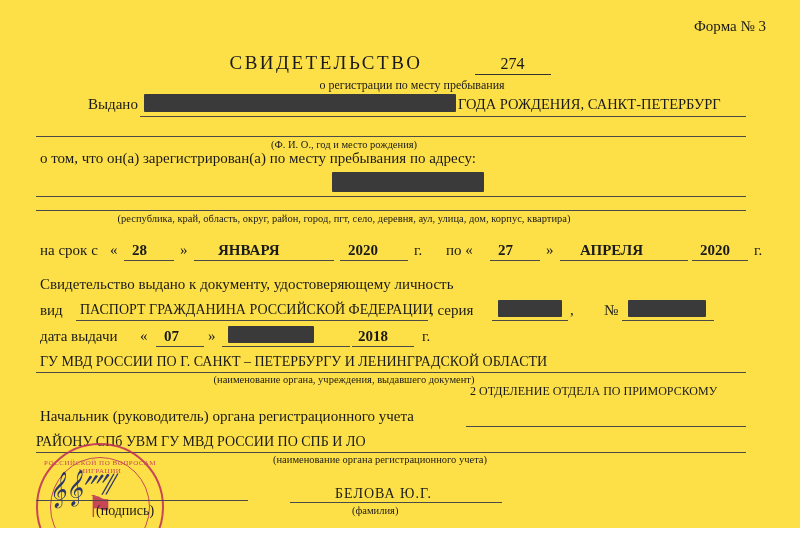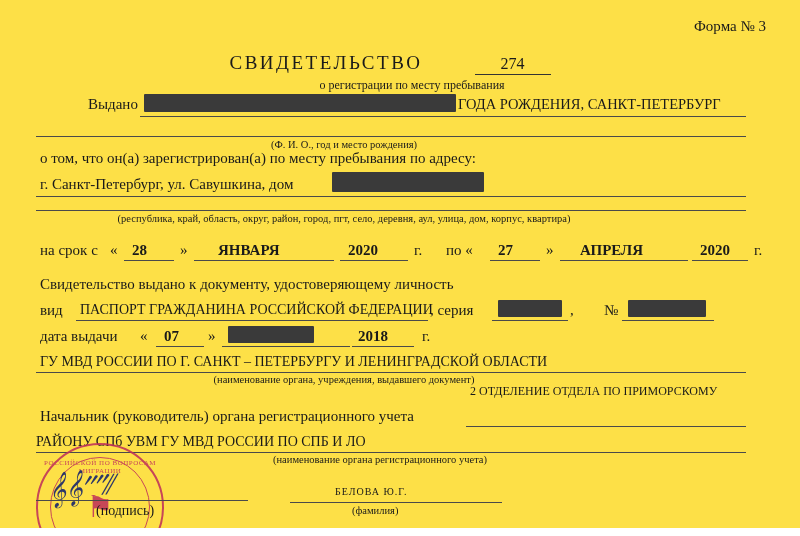--- a/index.html
+++ b/index.html
@@ -145,21 +145,21 @@
   .sig-caption {
     position: absolute;
     left: 96px;
     top: 503px;
     font-size: 14px;
   }
   .fam-name {
     position: absolute;
     left: 335px;
     top: 486px;
-    font-size: 10px;
+    font-size: 14px;
     letter-spacing: 1px;
   }
   .fam-caption {
     position: absolute;
     left: 352px;
     top: 505px;
     font-size: 10.5px;
   }
   .bottom-fade {
     position: absolute;
@@ -186,21 +186,20 @@
   <div class="txt" style="left:88px; top:96px;">Выдано</div>
   <div class="redact" style="left:144px; top:94px; width:312px; height:18px;"></div>
   <div class="txt" style="left:458px; top:96px; font-size:14.5px;">ГОДА РОЖДЕНИЯ, САНКТ-ПЕТЕРБУРГ</div>
   <div class="line" style="left:140px; top:116px; width:606px;"></div>
 
   <div class="line" style="left:36px; top:136px; width:710px;"></div>
   <div class="caption" style="top:139px;">(Ф. И. О., год и место рождения)</div>
 
   <div class="txt" style="left:40px; top:150px;">о том, что он(а) зарегистрирован(а) по месту пребывания по адресу:</div>
 
-  <div class="txt" style="left:40px; top:176px;">г. Санкт-Петербург, ул. Савушкина, дом</div>
   <div class="redact" style="left:332px; top:172px; width:152px; height:20px;"></div>
   <div class="line" style="left:36px; top:196px; width:710px;"></div>
   <div class="line" style="left:36px; top:210px; width:710px;"></div>
   <div class="caption" style="top:213px;">(республика, край, область, округ, район, город, пгт, село, деревня, аул, улица, дом, корпус, квартира)</div>
 
   <div class="txt" style="left:40px; top:242px;">на срок с</div>
   <div class="txt" style="left:110px; top:242px;">«</div>
   <div class="bold-val" style="left:132px; top:242px;">28</div>
   <div class="line" style="left:124px; top:260px; width:50px;"></div>
   <div class="txt" style="left:180px; top:242px;">»</div>

